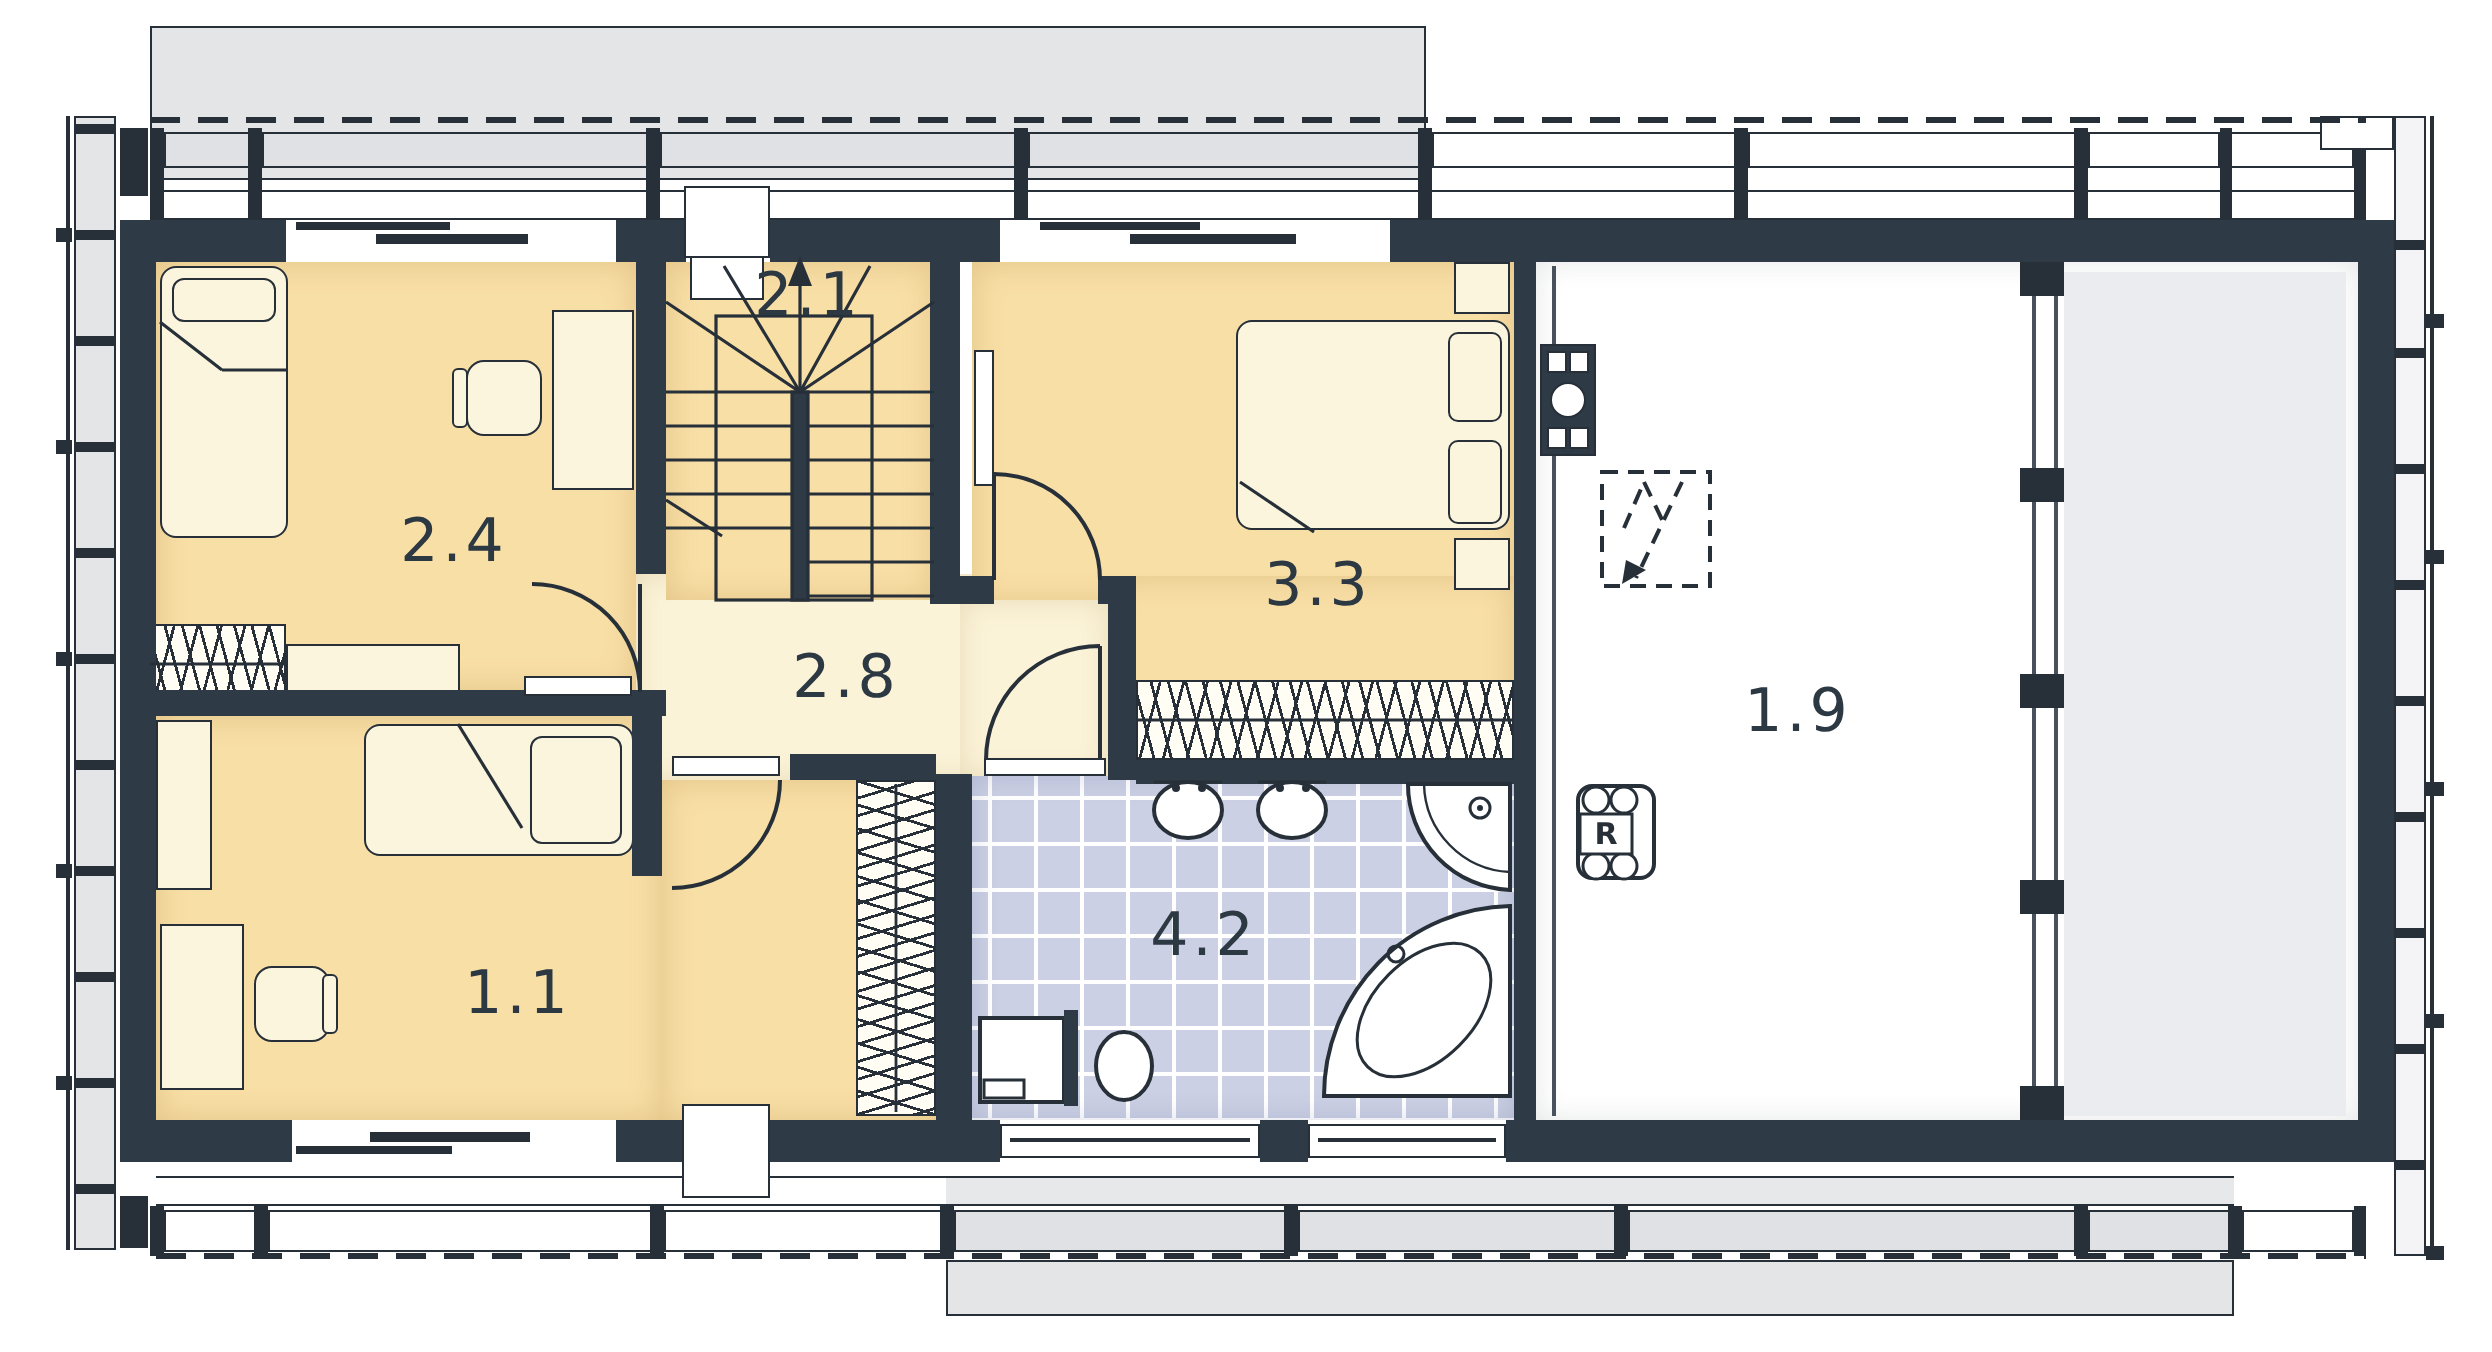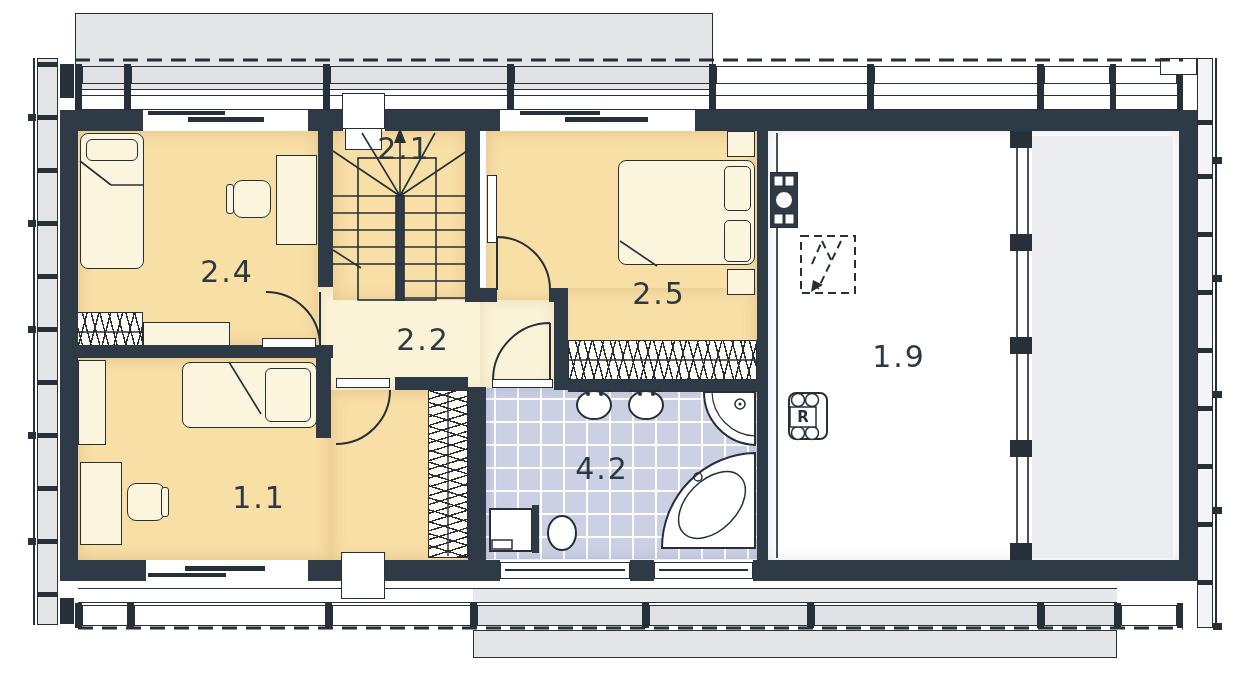--- a/index.html
+++ b/index.html
@@ -295,20 +295,20 @@
         <circle cx="798" cy="400" r="6.5" fill="#fff"></circle>
         <circle cx="812" cy="400" r="6.5" fill="#fff"></circle>
         <circle cx="798" cy="433" r="6.5" fill="#fff"></circle>
         <circle cx="812" cy="433" r="6.5" fill="#fff"></circle>
         <rect x="790" y="407" width="26" height="20" fill="#fff"></rect>
       </g>
     </g>
   </svg>
 
   <div class="lbl" style="left:404px;top:148px">2.1</div>
-  <div class="lbl" style="left:423px;top:339px">2.2</div>
+  <div class="lbl" style="left:423px;top:339px">2.8</div>
   <div class="lbl" style="left:259px;top:497px">1.1</div>
   <div class="lbl" style="left:227px;top:271px">2.4</div>
-  <div class="lbl" style="left:659px;top:293px">2.5</div>
+  <div class="lbl" style="left:659px;top:293px">3.3</div>
   <div class="lbl" style="left:602px;top:468px">4.2</div>
   <div class="lbl" style="left:899px;top:356px">1.9</div>
   <div class="rtxt" style="left:790px;top:407px;width:26px;height:20px">R</div>
 </div>
 
 </body></html>

